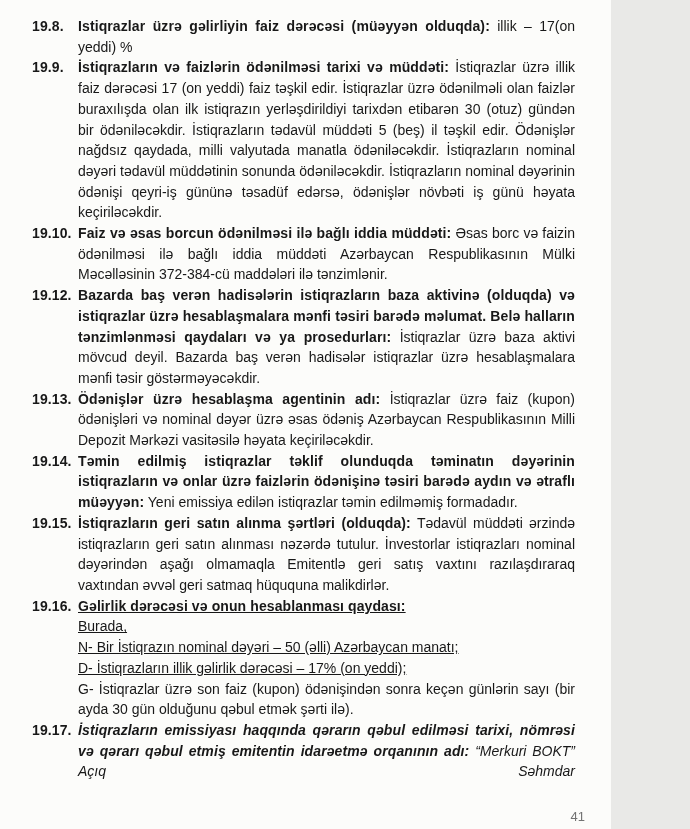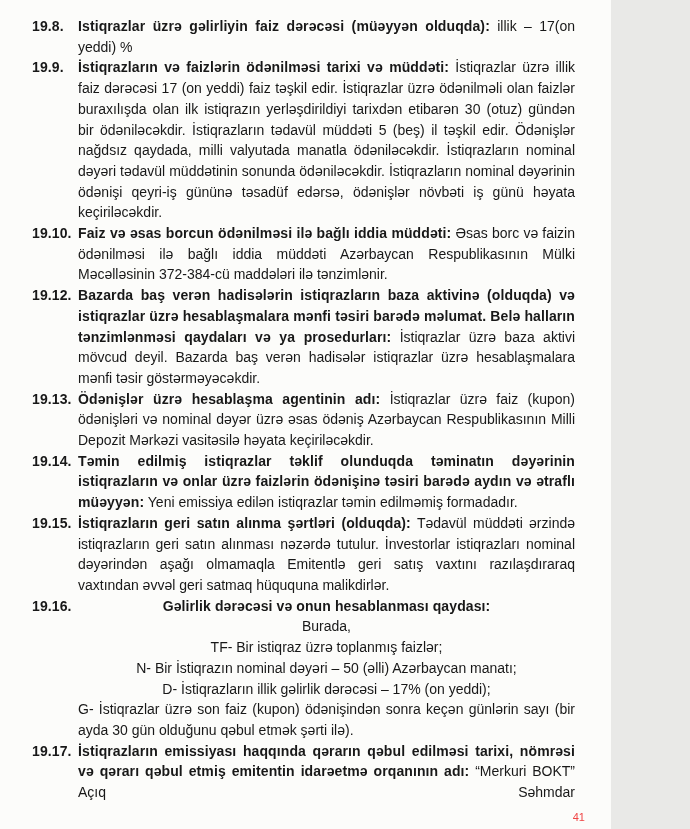--- a/index.html
+++ b/index.html
@@ -20,28 +20,28 @@
     overflow: hidden;
   }
   .item { display: flex; align-items: flex-start; }
   .num {
     flex: 0 0 46px;
     font-weight: 700;
     white-space: nowrap;
   }
   .body { flex: 1 1 auto; text-align: justify; min-width: 0; }
   .body b, .num { letter-spacing: 0.1px; }
-  .plainline { text-align: center; }
+  .plainline { text-align: left; text-decoration: underline; }
   .justline { text-align: justify; }
-  .contpara { text-align: justify; text-align-last: justify; }
+  .contpara { text-align: justify; text-align-last: justify; font-style: italic; }
   .pagenum {
     position: absolute;
     right: 26px; bottom: 1px;
-    font-size: 11px;
-    color: #ef4444;
+    font-size: 13px;
+    color: #737373;
   }
 </style>
 </head>
 <body>
 
 <div class="page">
 
   <div class="item">
     <span class="num">19.8.</span>
     <p class="body" style="margin:0"><b>Istiqrazlar üzrə gəlirliyin faiz dərəcəsi (müəyyən olduqda):</b> <span>illik – 17(on yeddi) %</span></p>
@@ -76,21 +76,20 @@
   <div class="item">
     <span class="num">19.15.</span>
     <p class="body" style="margin:0"><b>İstiqrazların geri satın alınma şərtləri (olduqda):</b> <span>Tədavül müddəti ərzində istiqrazların geri satın alınması nəzərdə tutulur. İnvestorlar istiqrazları nominal dəyərindən aşağı olmamaqla Emitentlə geri satış vaxtını razılaşdıraraq vaxtından əvvəl geri satmaq hüququna malikdirlər.</span></p>
   </div>
 
   <div class="item">
     <span class="num">19.16.</span>
     <div class="body">
       <div class="plainline"><b>Gəlirlik dərəcəsi və onun hesablanması qaydası:</b></div>
       <div class="plainline">Burada,</div>
-      <div class="plainline">TF- Bir istiqraz üzrə toplanmış faizlər;</div>
       <div class="plainline">N- Bir İstiqrazın nominal dəyəri – 50 (əlli) Azərbaycan manatı;</div>
       <div class="plainline">D- İstiqrazların illik gəlirlik dərəcəsi – 17% (on yeddi);</div>
       <div class="justline">G- İstiqrazlar üzrə son faiz (kupon) ödənişindən sonra keçən günlərin sayı (bir ayda 30 gün olduğunu qəbul etmək şərti ilə).</div>
     </div>
   </div>
 
   <div class="item">
     <span class="num">19.17.</span>
     <p class="body contpara" style="margin:0"><b>İstiqrazların emissiyası haqqında qərarın qəbul edilməsi tarixi, nömrəsi və qərarı qəbul etmiş emitentin idarəetmə orqanının adı:</b> <span>“Merkuri BOKT” Açıq Səhmdar</span></p>
   </div>

